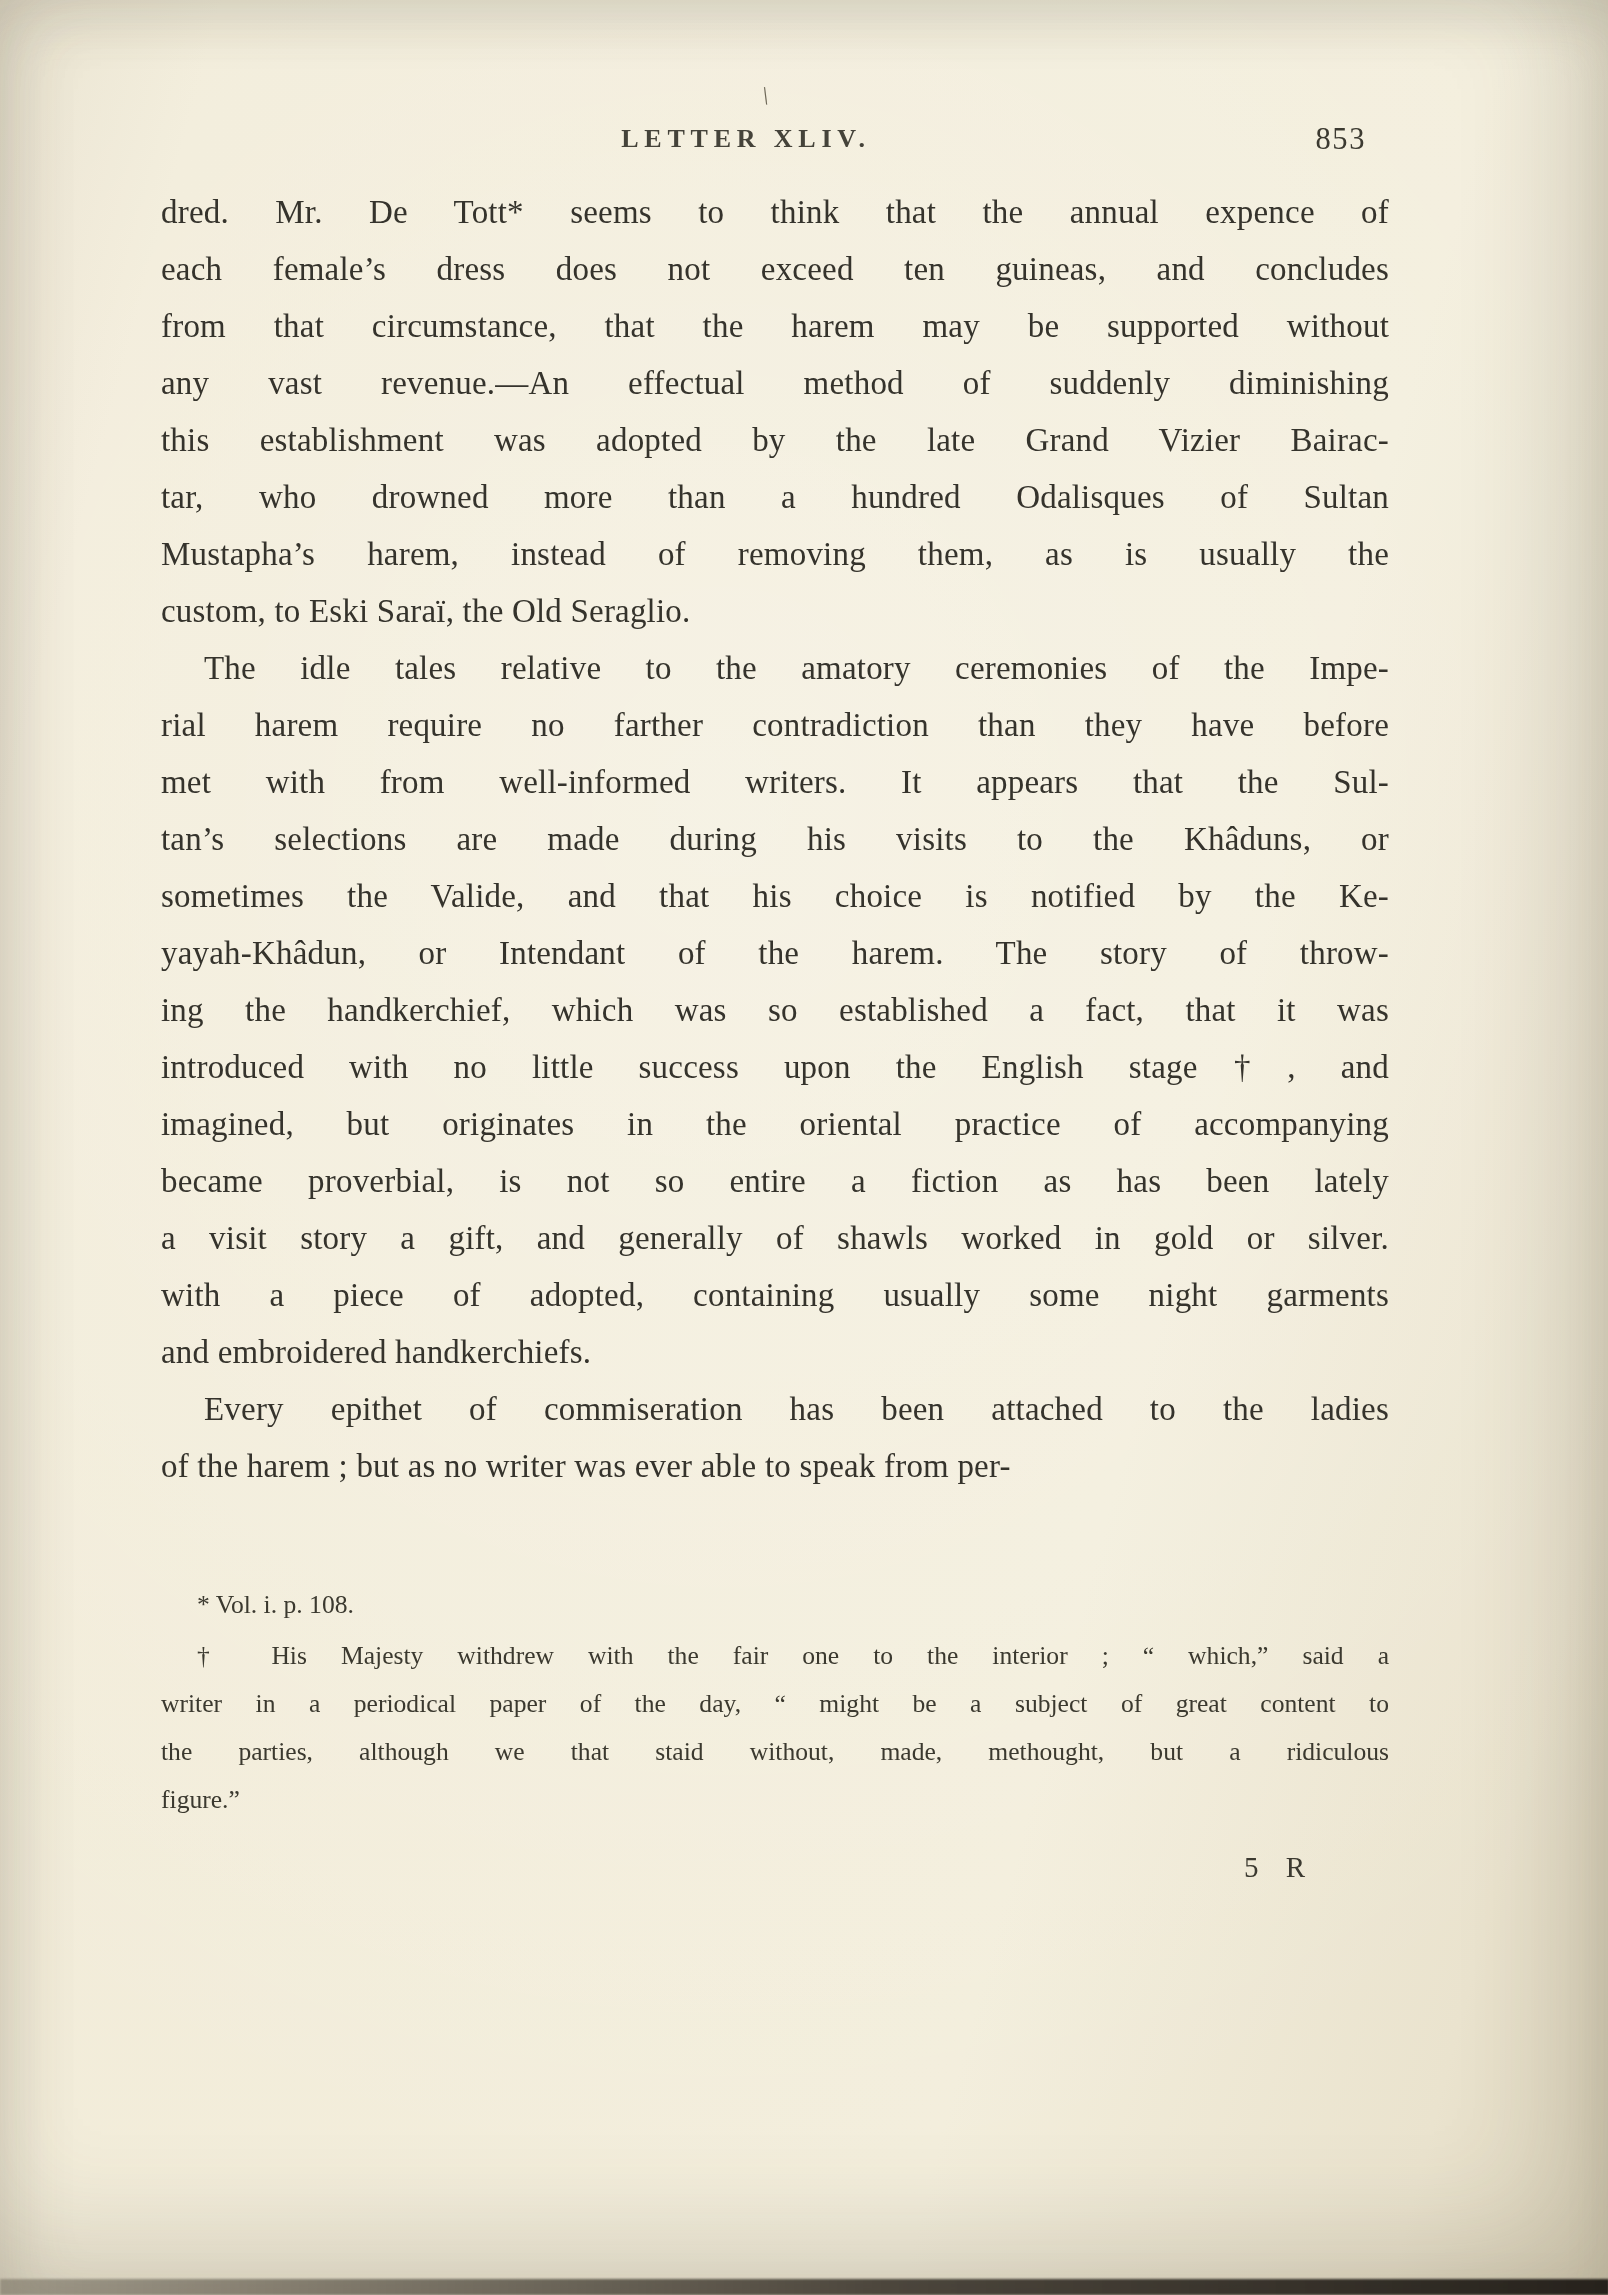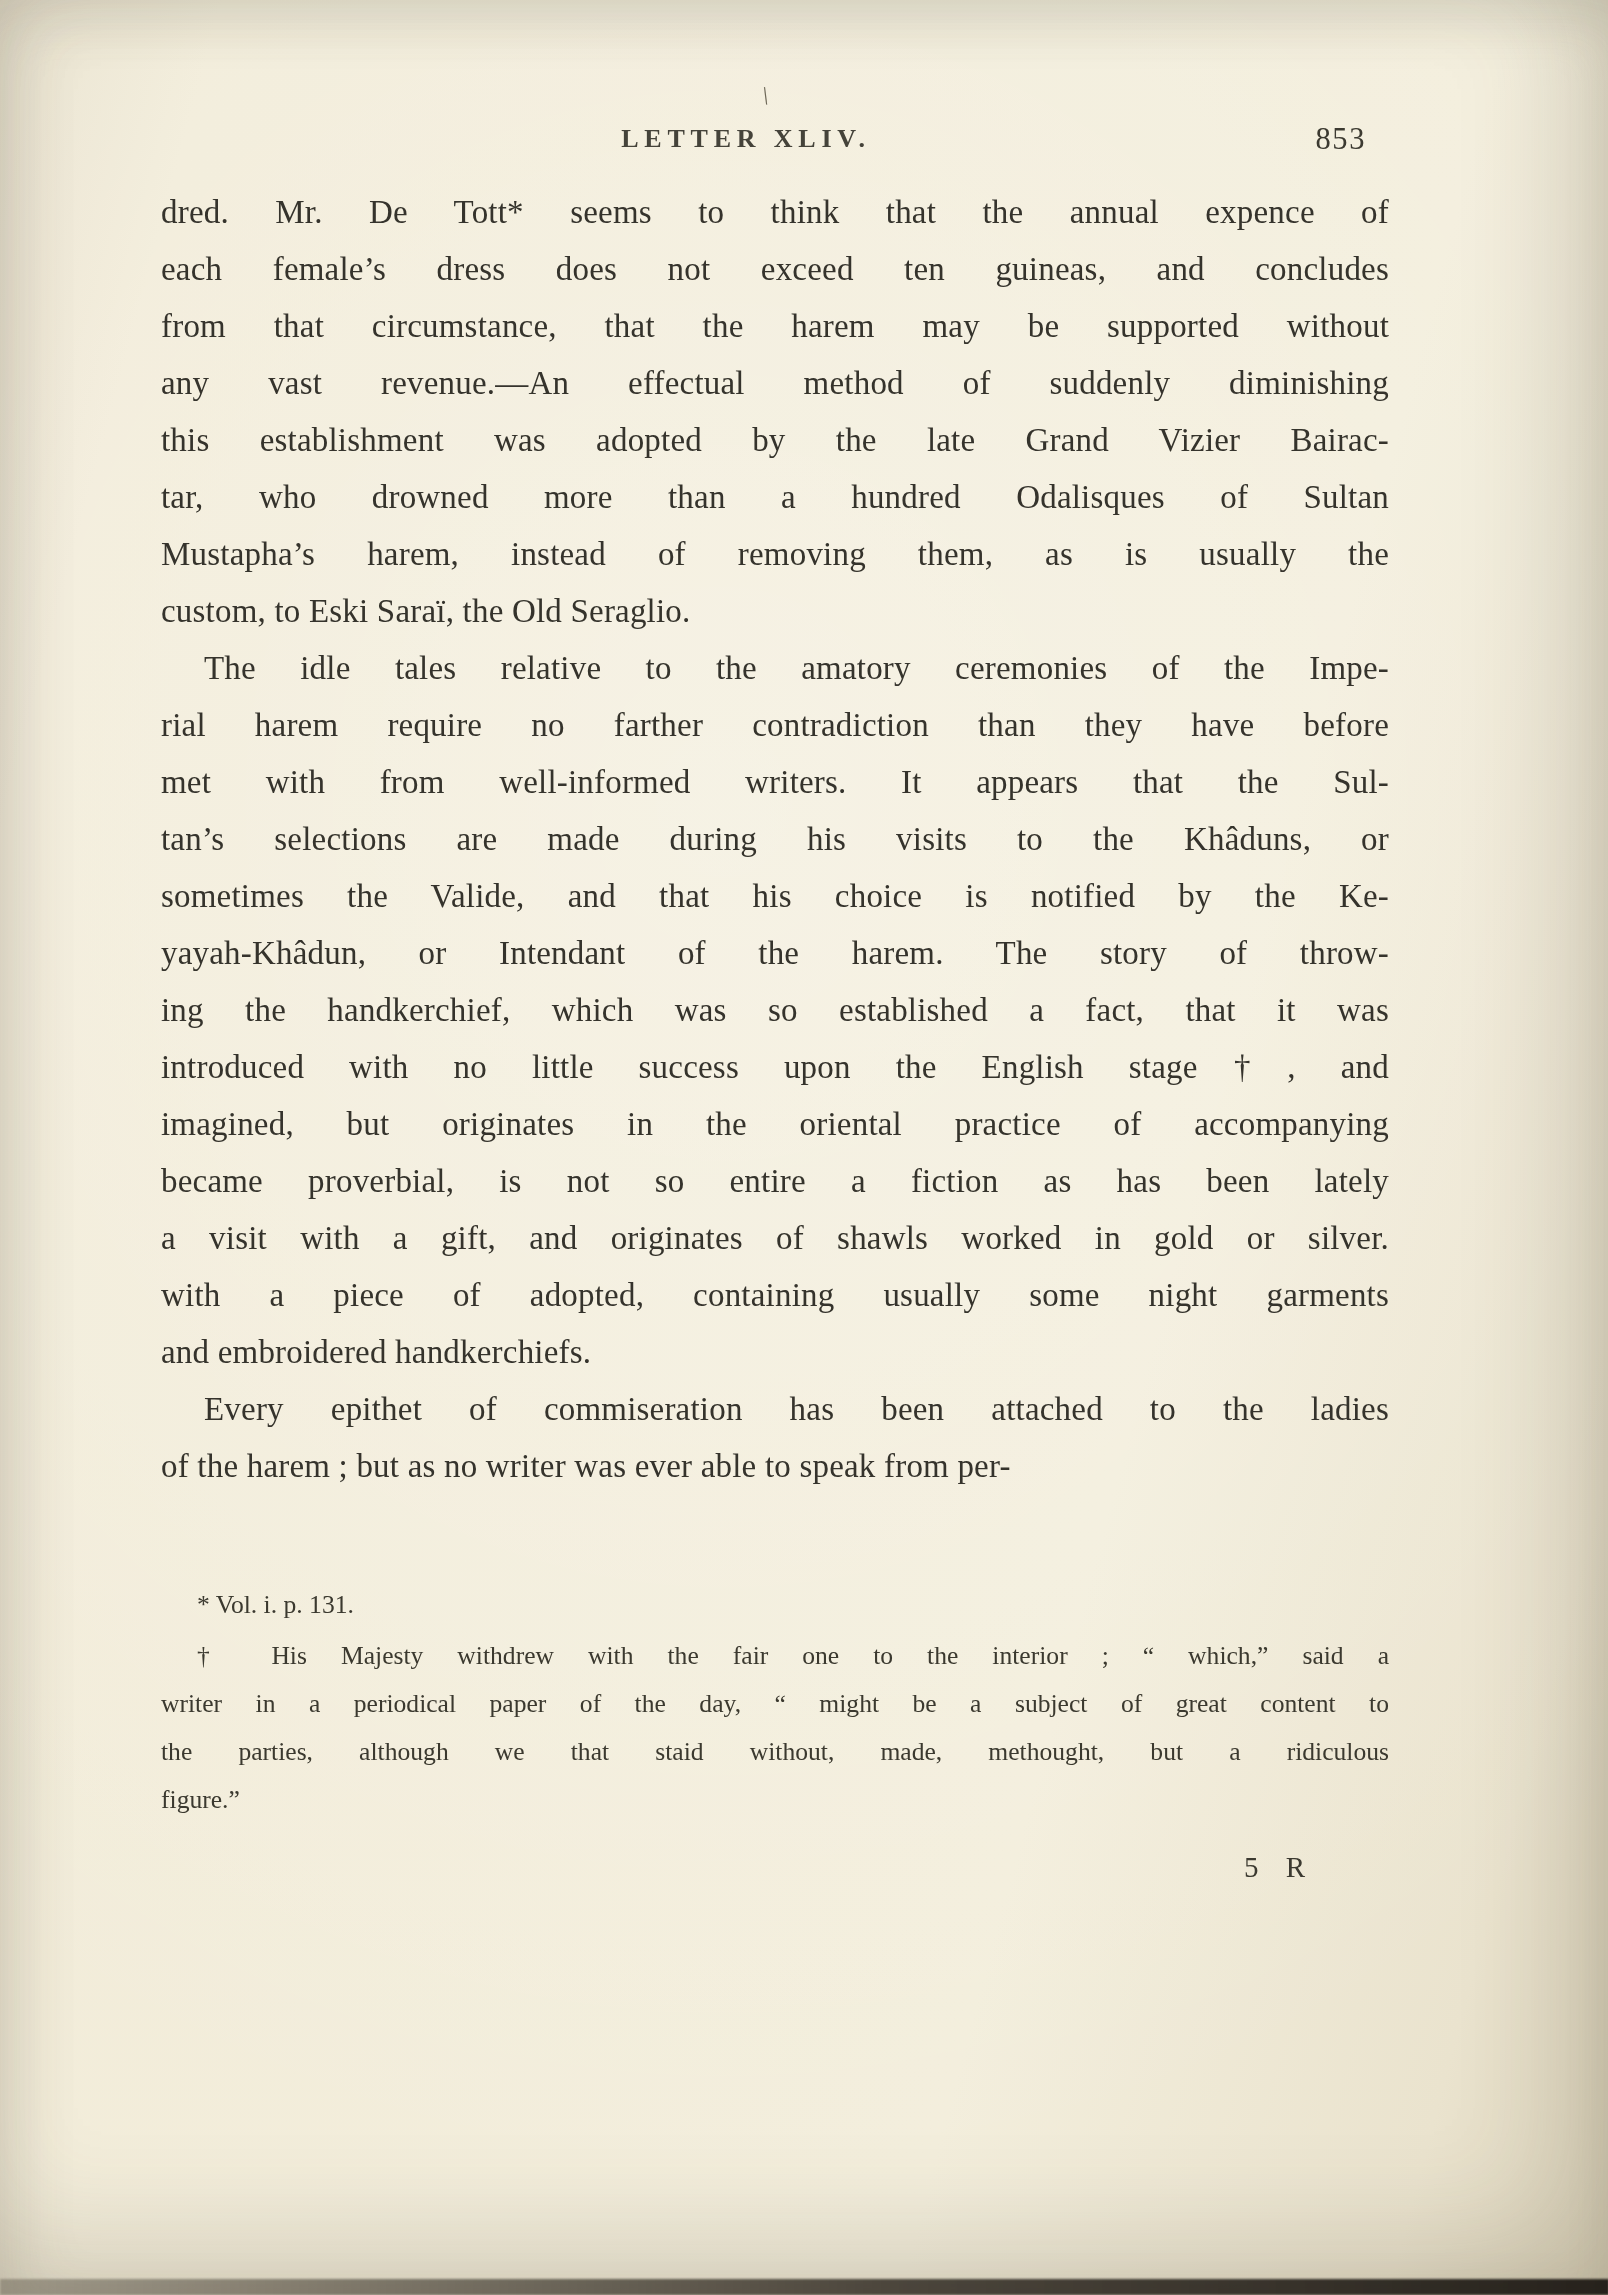--- a/index.html
+++ b/index.html
@@ -118,33 +118,33 @@
           <div class="line first-indent">The idle tales relative to the amatory ceremonies of the Impe-</div>
           <div class="line">rial harem require no farther contradiction than they have before</div>
           <div class="line">met with from well-informed writers.  It appears that the Sul-</div>
           <div class="line">tan’s selections are made during his visits to the Khâduns, or</div>
           <div class="line">sometimes the Valide, and that his choice is notified by the Ke-</div>
           <div class="line">yayah-Khâdun, or Intendant of the harem.  The story of throw-</div>
           <div class="line">ing the handkerchief, which was so established a fact, that it was</div>
           <div class="line">introduced with no little success upon the English stage†, and</div>
           <div class="line">imagined, but originates in the oriental practice of accompanying</div>
           <div class="line">became proverbial, is not so entire a fiction as has been lately</div>
-          <div class="line">a visit with a gift, and originates of shawls worked in gold or silver.</div>
+          <div class="line">a visit story a gift, and generally of shawls worked in gold or silver.</div>
           <div class="line">with a piece of adopted, containing usually some night garments</div>
           <div class="line last">and embroidered handkerchiefs.</div>
         </div>
         <div class="paragraph">
           <div class="line first-indent">Every epithet of commiseration has been attached to the ladies</div>
           <div class="line last">of the harem ; but as no writer was ever able to speak from per-</div>
         </div>
       </div>
 
     <div class="footnotes">
         <div class="footnote">
-          <div class="line last first-indent">* Vol. i. p. 131.</div>
+          <div class="line last first-indent">* Vol. i. p. 108.</div>
         </div>
         <div class="footnote">
           <div class="line first-indent">† His Majesty withdrew with the fair one to the interior ; “ which,” said a</div>
           <div class="line">writer in a periodical paper of the day, “ might be a subject of great content to</div>
           <div class="line">the parties, although we that staid without, made, methought, but a ridiculous</div>
           <div class="line last">figure.”</div>
         </div>
       </div>
 
     <div class="signature-mark">5 R</div>

